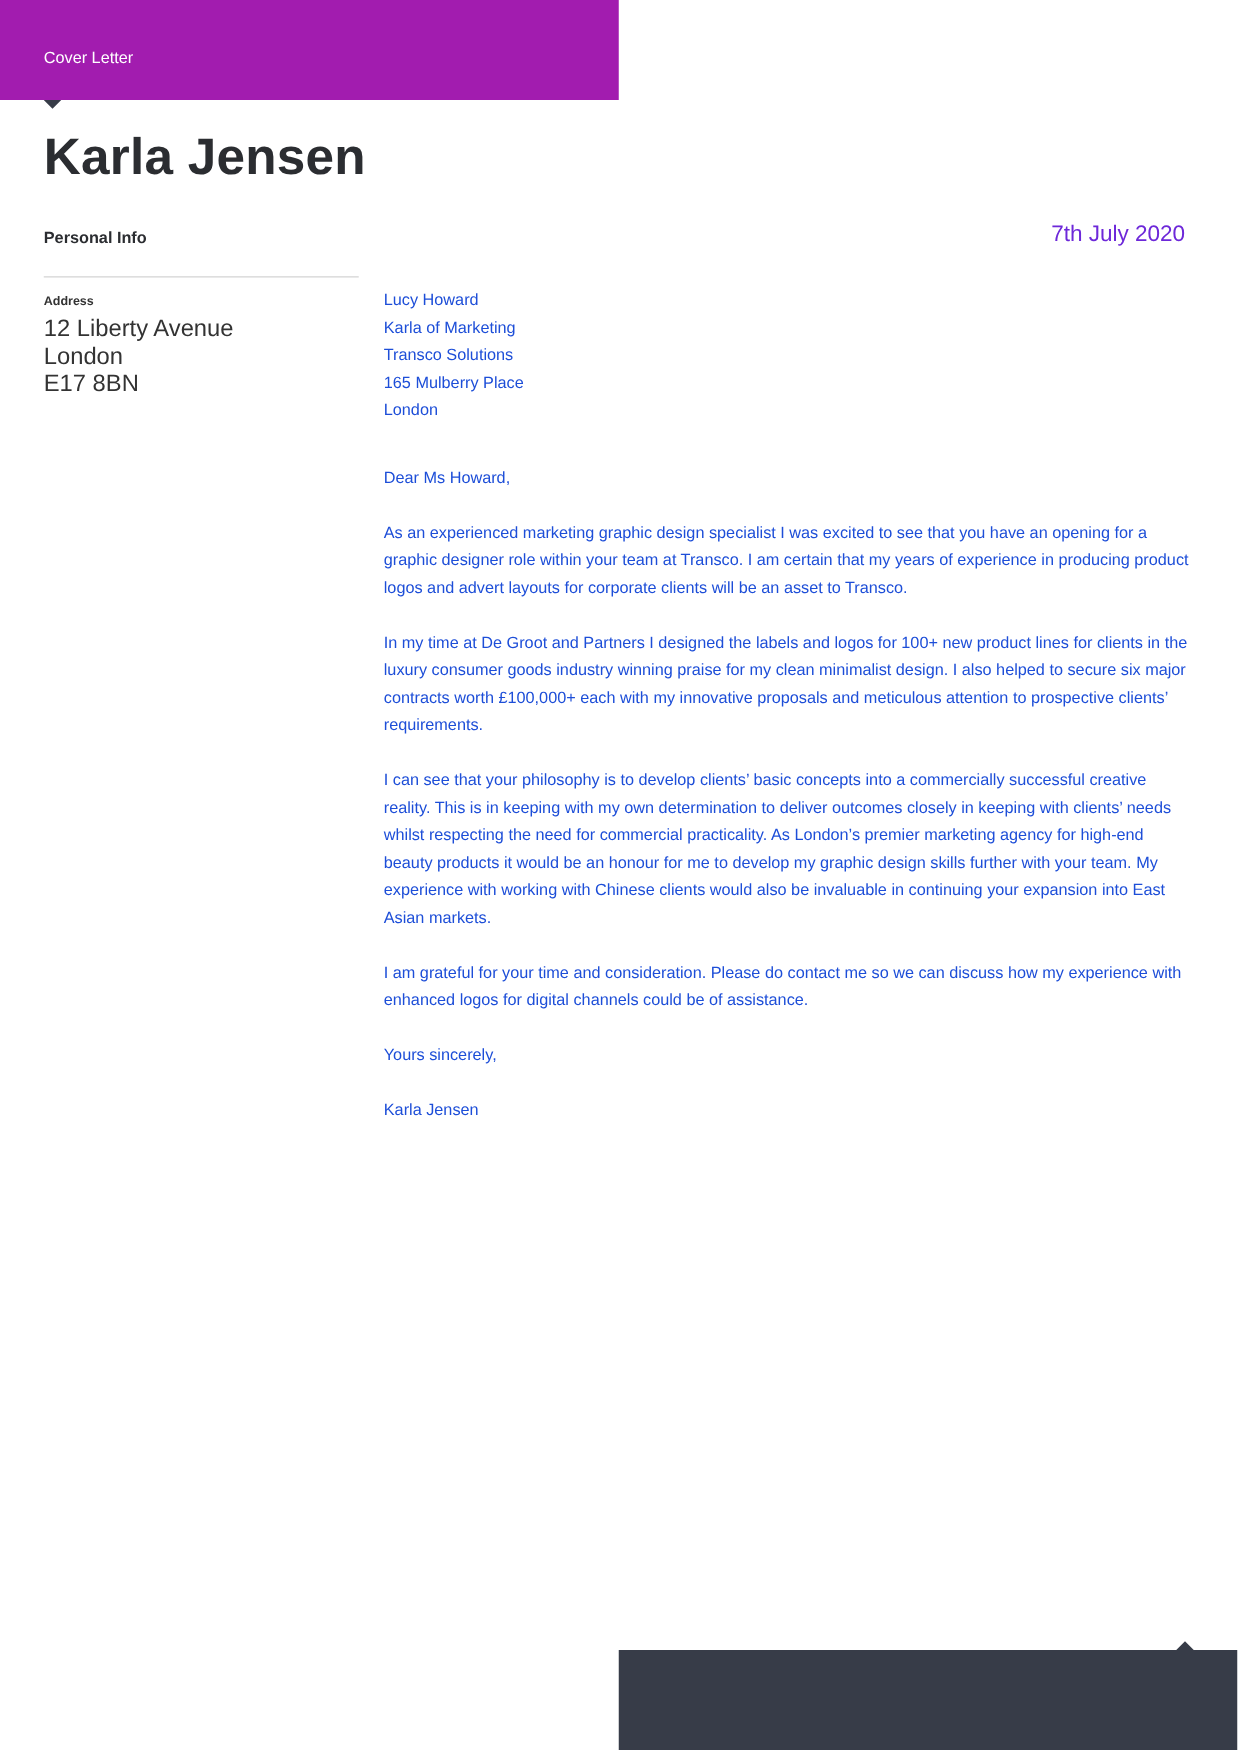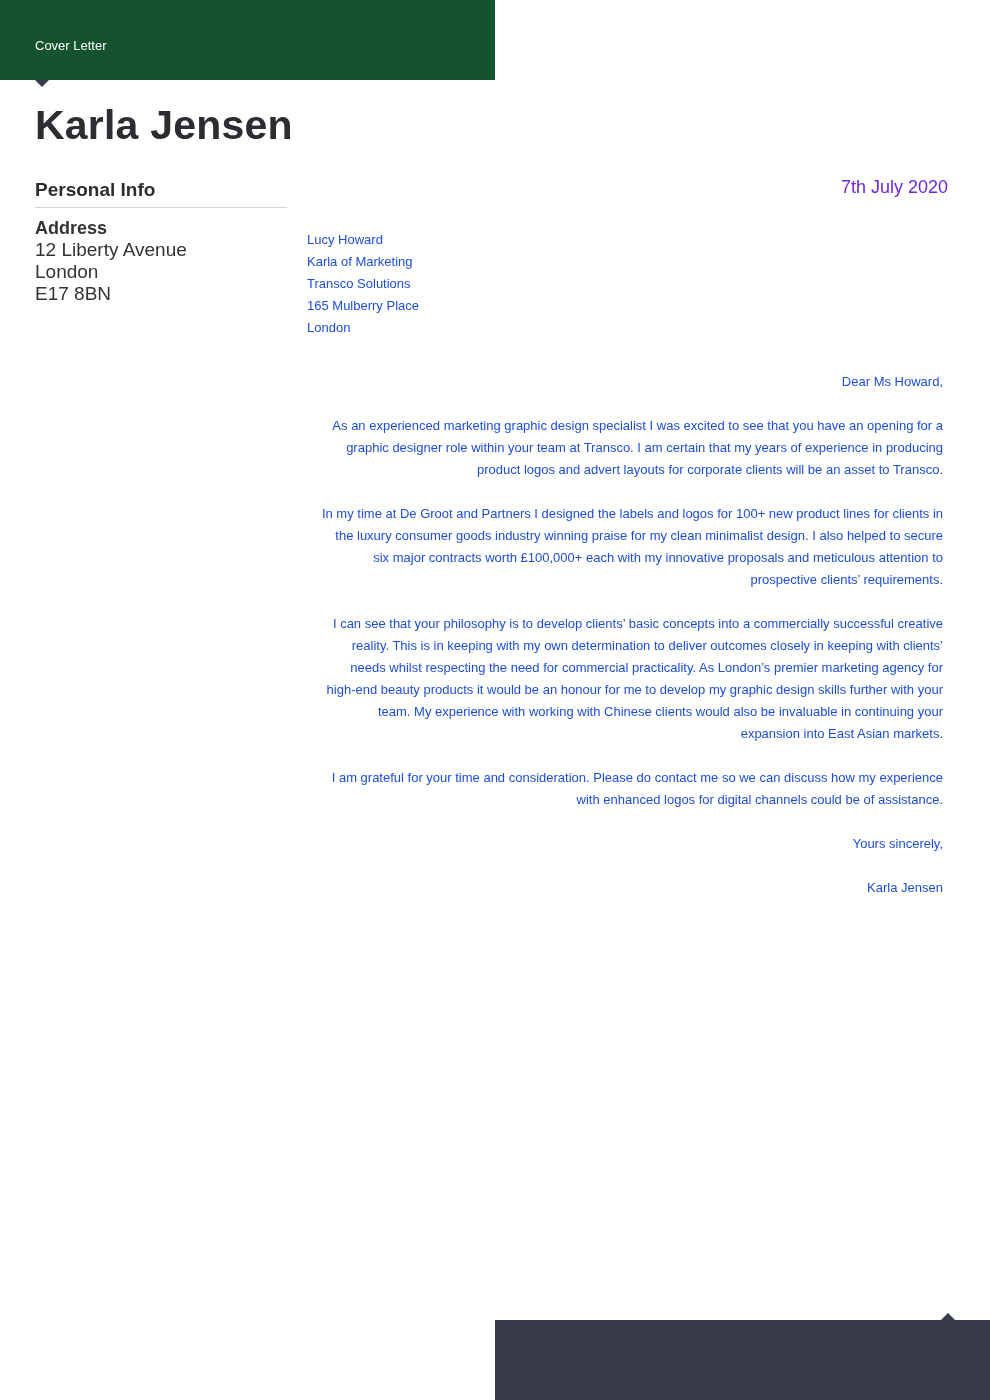--- a/index.html
+++ b/index.html
@@ -14,21 +14,21 @@
       overflow: hidden;
       font-family: "Liberation Sans", sans-serif;
       color: #333333;
     }
     .top-bar {
       position: absolute;
       left: 0;
       top: 0;
       width: 495px;
       height: 80px;
-      background: #14532d;
+      background: #a21caf;
     }
     .top-bar .doc-type {
       position: absolute;
       left: 35px;
       top: 38px;
       font-size: 13px;
       color: #ffffff;
       line-height: 15px;
     }
     .top-notch {
@@ -53,30 +53,30 @@
       margin: 0;
     }
     .sidebar {
       position: absolute;
       left: 35px;
       top: 178px;
       width: 252px;
     }
     .sidebar h2 {
       margin: 0;
-      font-size: 19px;
+      font-size: 13px;
       font-weight: bold;
       color: #2b2d31;
       line-height: 24px;
-      padding-bottom: 5px;
+      padding-bottom: 19px;
       border-bottom: 1px solid #d4d4d4;
     }
     .sidebar .label {
       margin-top: 12px;
-      font-size: 18px;
+      font-size: 10px;
       font-weight: bold;
       color: #333333;
       line-height: 16px;
     }
     .sidebar .line {
       font-size: 19px;
       color: #333333;
       line-height: 16px;
       margin-top: 6px;
     }
@@ -95,22 +95,21 @@
       width: 648px;
       font-size: 13px;
       line-height: 22px;
       color: #1d4ed8;
     }
     .recipient .rline {
       display: block;
       line-height: 22px;
     }
     .letter p {
-      margin: 12px;
-      text-align: right;
+      margin: 0;
     }
     .salutation {
       margin-top: 32px !important;
     }
     .para {
       margin-top: 22px !important;
     }
     .bottom-bar {
       position: absolute;
       left: 495px;

